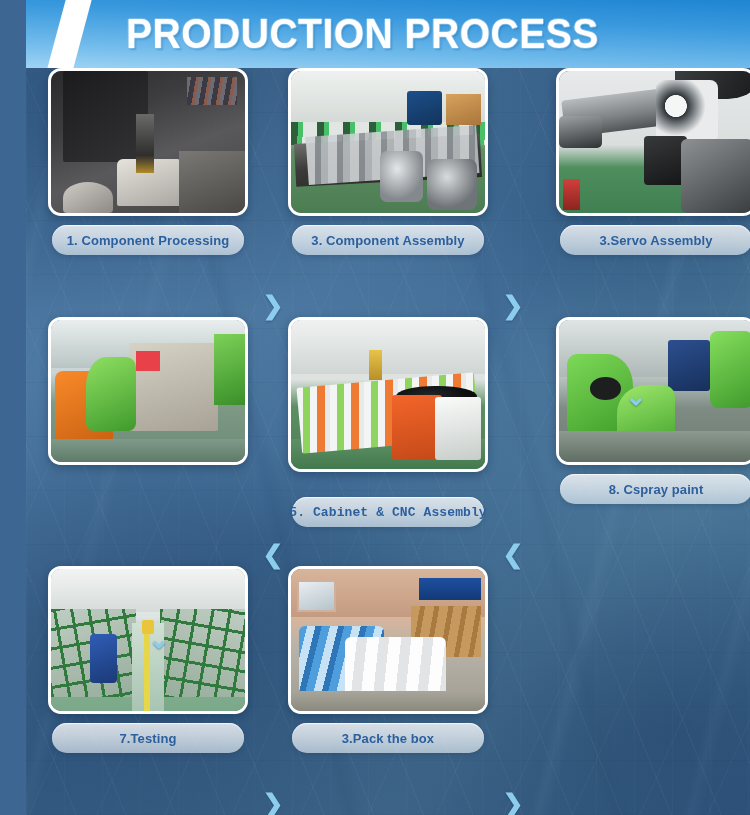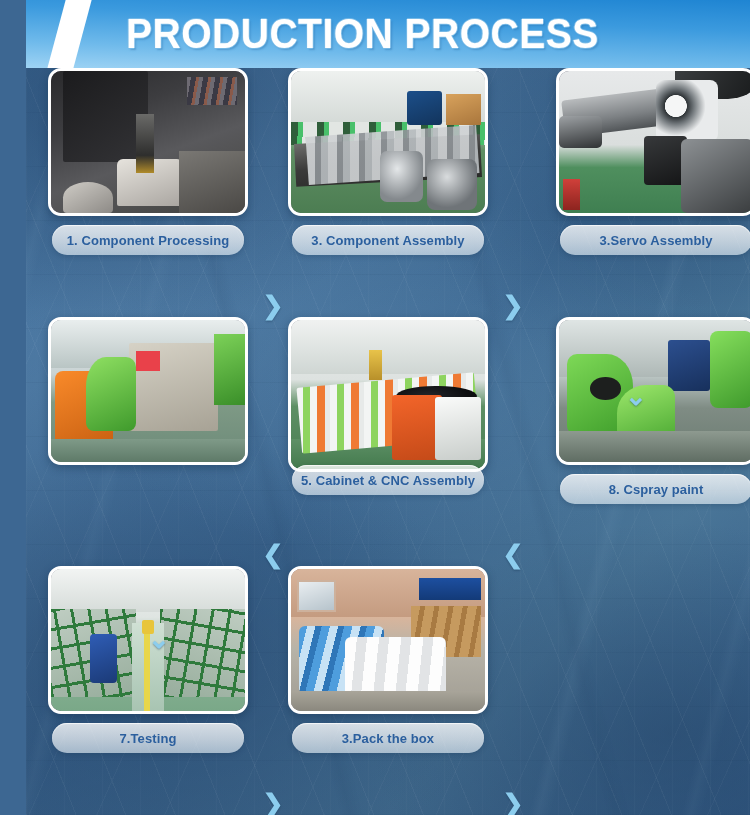--- a/index.html
+++ b/index.html
@@ -152,21 +152,21 @@
     display: flex;
     align-items: center;
     justify-content: center;
     color: #2b5f9e;
     font-size: 13px;
     font-weight: 700;
     letter-spacing: .1px;
     white-space: nowrap;
   }
   .cell.tall .photo { height: 155px; }
-  .cell.tall .pill { top: 148px; }
+  .cell.tall .pill { top: 180px; font-family: Liberation Mono, monospace; }
 
   
   .chev {
     position: absolute;
     width: 22px; height: 26px;
     color: #8ccdee;
     font-size: 25px;
     line-height: 26px;
     font-weight: 700;
     text-align: center;

